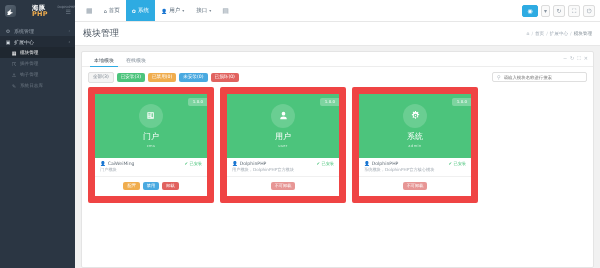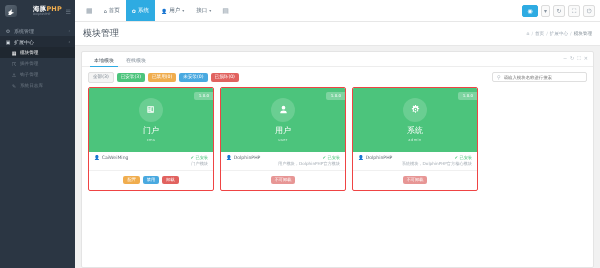--- a/index.html
+++ b/index.html
@@ -17,21 +17,21 @@
   .logo-box {
     width: 75px; background: #2b3643; display: flex; align-items: center;
     padding-left: 5px; gap: 3px; position: relative;
   }
   .logo-mark {
     width: 12px; height: 12px; border-radius: 3px;
     background: linear-gradient(135deg,#5a6673,#3c4854);
     display: flex; align-items: center; justify-content: center;
   }
   .logo-mark svg { width: 9px; height: 9px; }
-  .logo-txt { display: flex; flex-direction: column; line-height: 1; margin-left: 13px; }
+  .logo-txt { display: flex; line-height: 1; margin-left: 13px; }
   .logo-txt .l1 { font-size: 6.5px; font-weight: bold; color: #fff; letter-spacing: .2px; }
   .logo-txt .l1 em { font-style: normal; color: #f0ad4e; }
   .logo-txt .l2 { font-size: 3px; color: #8d98a5; margin-top: 1px; }
   .collapse-btn {
     position: absolute; right: 4px; top: 50%; transform: translateY(-50%);
     color: #7e8b99; font-size: 6px;
   }
 
   .topnav { flex: 1; background: #ffffff; display: flex; align-items: stretch; padding-left: 6px;
             border-bottom: 1px solid #e7e7e7; }
@@ -100,21 +100,21 @@
     display: flex; align-items: center; gap: 3px; padding: 0 4px; background: #fff;
   }
   .search-box .sic { color: #b0b7bd; font-size: 5px; }
   .search-box input {
     border: 0; outline: 0; font-size: 4.4px; color: #8b949c; width: 100%;
     font-family: inherit; background: transparent;
   }
 
   
   .cards { display: flex; gap: 6px; padding: 0 6px 6px 6px; }
-  .card { width: 126px; border: 1px solid #ef4444; border-radius: 2px; overflow: hidden; background: #fff; text-align: right; }
+  .card { width: 126px; border: 7px solid #ef4444; border-radius: 2px; overflow: hidden; background: #fff; }
   .card-hero {
     height: 64px; background: #4cc47c; position: relative;
     display: flex; flex-direction: column; align-items: center; justify-content: center; gap: 2px;
   }
   .ver-badge {
     position: absolute; top: 4px; right: 0; background: rgba(255,255,255,.28);
     color: #fff; font-size: 4px; padding: 1.5px 4px 1.5px 5px; border-radius: 2px 0 0 2px;
   }
   .hero-circle {
     width: 24px; height: 24px; border-radius: 50%; background: rgba(255,255,255,.17);

